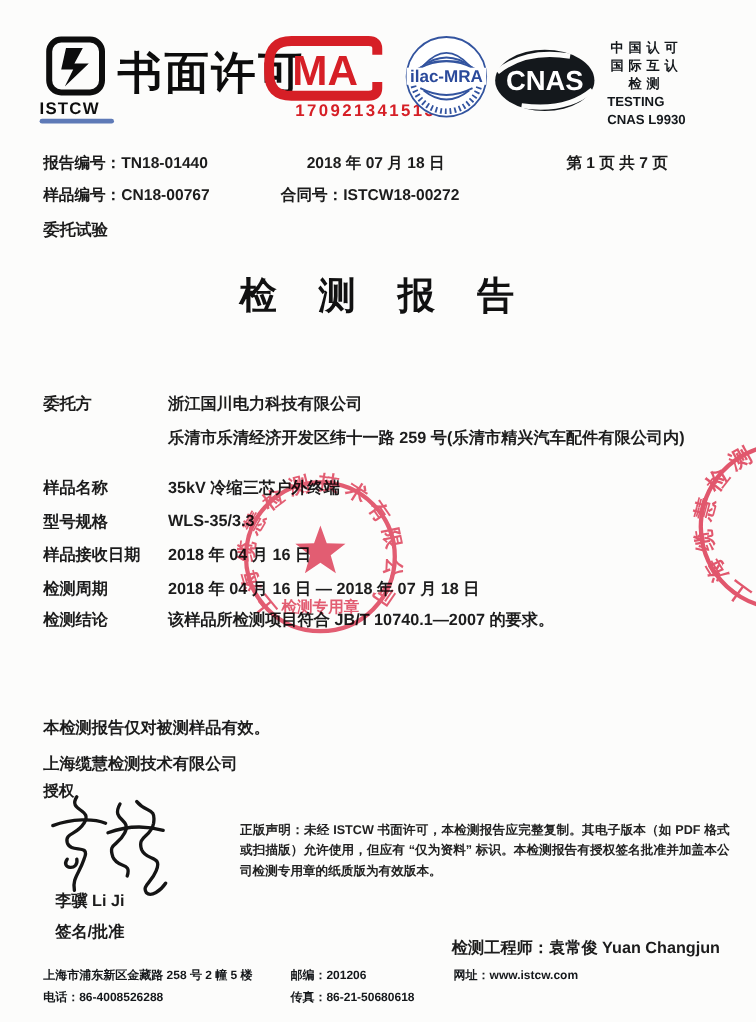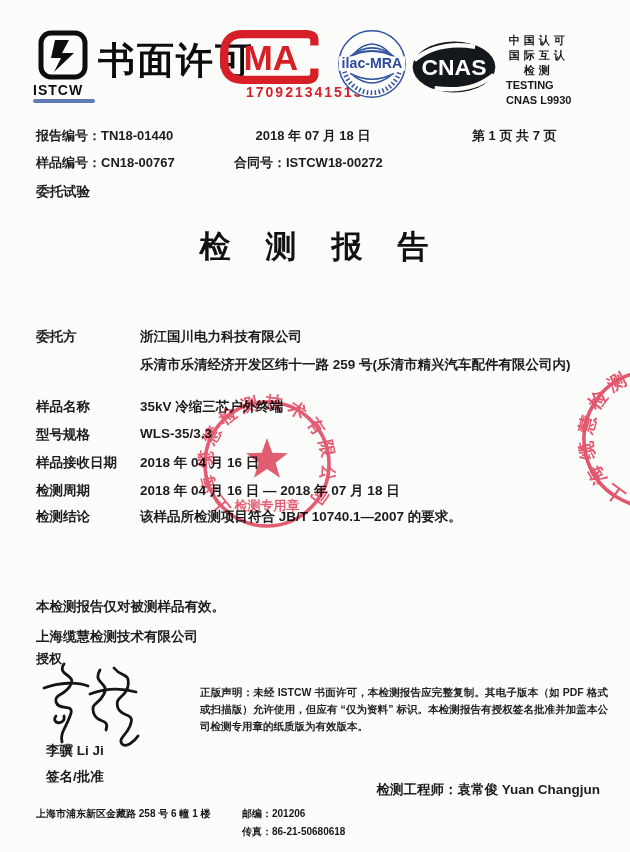--- a/index.html
+++ b/index.html
@@ -187,22 +187,24 @@
   <div class="abs disclaimer">正版声明：未经 ISTCW 书面许可，本检测报告应完整复制。其电子版本（如 PDF 格式或扫描版）允许使用，但应有 “仅为资料” 标识。本检测报告有授权签名批准并加盖本公司检测专用章的纸质版为有效版本。</div>
 
   <div class="abs signer">李骥 Li Ji</div>
   <div class="abs sign-label">签名/批准</div>
 
   <div class="abs engineer">
     <span>检测工程师：</span><span>袁常俊 Yuan Changjun</span>
   </div>
 
   <div class="abs footer fcol1">
-    <div>上海市浦东新区金藏路 258 号 6 幢 1 楼</div>
+    <div>上海市浦东新区金藏路 258 号 2 幢 5 楼</div>
+    <div>电话：86-4008526288</div>
   </div>
   <div class="abs footer fcol2">
     <div>邮编：201206</div>
     <div>传真：86-21-50680618</div>
   </div>
   <div class="abs footer fcol3">
+    <div>网址：www.istcw.com</div>
   </div>
 
 </div>
 
 </body></html>

